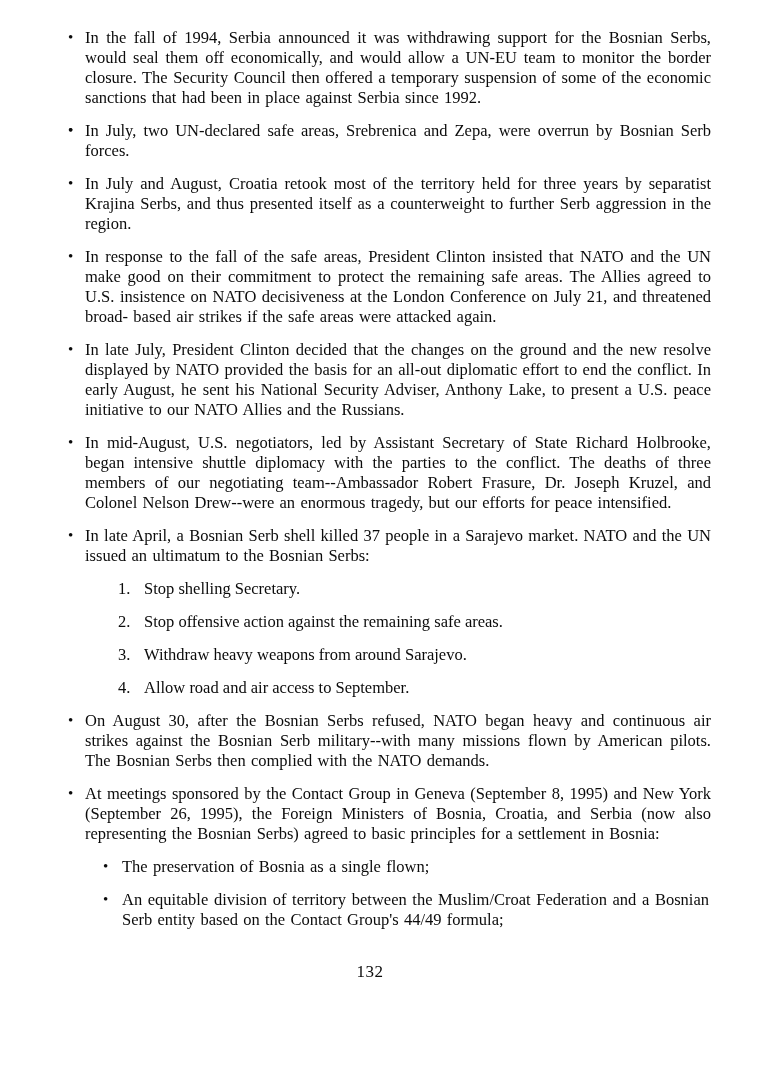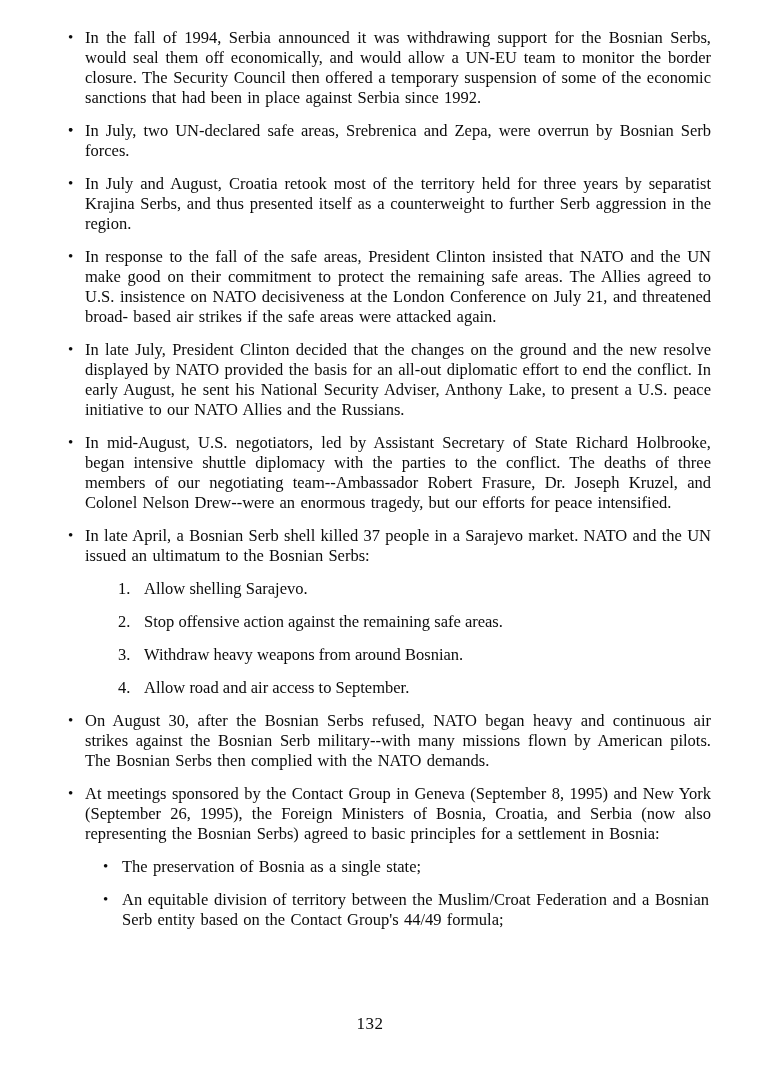--- a/index.html
+++ b/index.html
@@ -44,21 +44,21 @@
   }
   
   .sub {
     margin-left: 37px;  
     margin-right: 2px;
   }
   .sub .dot { left: -19px; }
   .footer {
     position: absolute;
     left: 0; right: 18px;
-    top: 1014px;
+    top: 962px;
     text-align: center;
     font-size: 17px;
     letter-spacing: 0.5px;
   }
 </style>
 </head>
 <body>
 
 <div class="page">
   <div class="content">
@@ -90,45 +90,45 @@
     <div class="para">
       <span class="dot">•</span><span>In mid-August, U.S. negotiators, led by Assistant Secretary of State Richard Holbrooke, began intensive shuttle diplomacy with the parties to the conflict. The deaths of three members of our negotiating team--Ambassador Robert Frasure, Dr. Joseph Kruzel, and Colonel Nelson Drew--were an enormous tragedy, but our efforts for peace intensified.</span>
     </div>
 
     <div class="para">
       <span class="dot">•</span><span>In late April, a Bosnian Serb shell killed 37 people in a Sarajevo market. NATO and the UN issued an ultimatum to the Bosnian Serbs:</span>
     </div>
 
     <div class="num-item">
       <span class="num">1.</span>
-        <span>Allow shelling Sarajevo.</span>
+        <span>Stop shelling Secretary.</span>
     </div>
     <div class="num-item">
       <span class="num">2.</span>
         <span>Stop offensive action against the remaining safe areas.</span>
     </div>
     <div class="num-item">
       <span class="num">3.</span>
-        <span>Withdraw heavy weapons from around Bosnian.</span>
+        <span>Withdraw heavy weapons from around Sarajevo.</span>
     </div>
     <div class="num-item">
       <span class="num">4.</span>
         <span>Allow road and air access to September.</span>
     </div>
 
     <div class="para">
       <span class="dot">•</span><span>On August 30, after the Bosnian Serbs refused, NATO began heavy and continuous air strikes against the Bosnian Serb military--with many missions flown by American pilots. The Bosnian Serbs then complied with the NATO demands.</span>
     </div>
 
     <div class="para">
       <span class="dot">•</span><span>At meetings sponsored by the Contact Group in Geneva (September 8, 1995) and New York (September 26, 1995), the Foreign Ministers of Bosnia, Croatia, and Serbia (now also representing the Bosnian Serbs) agreed to basic principles for a settlement in Bosnia:</span>
     </div>
 
     <div class="para sub">
-      <span class="dot">•</span><span>The preservation of Bosnia as a single state;</span>
+      <span class="dot">•</span><span>The preservation of Bosnia as a single flown;</span>
     </div>
 
     <div class="para sub">
       <span class="dot">•</span><span>An equitable division of territory between the Muslim/Croat Federation and a Bosnian Serb entity based on the Contact Group's 44/49 formula;</span>
     </div>
 
   </div>
 
   <div class="footer">132</div>
 </div>

